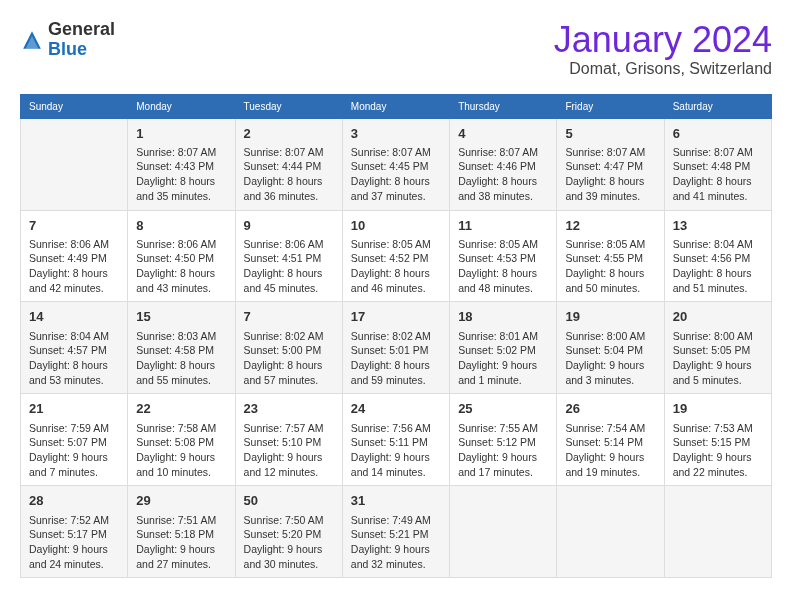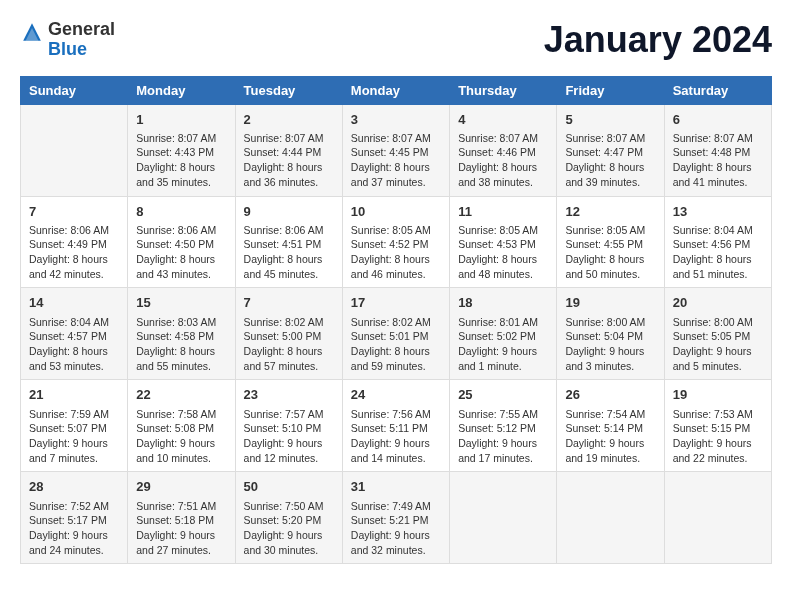--- a/index.html
+++ b/index.html
@@ -11,59 +11,59 @@
       padding: 20px;
     }
     .header {
       display: flex;
       justify-content: space-between;
       align-items: flex-start;
       margin-bottom: 16px;
     }
     .logo {
       display: flex;
-      align-items: flex-start;
+      align-items: center;
       gap: 4px;
     }
     .logo-text {
       font-size: 18px;
       font-weight: bold;
       line-height: 1.1;
     }
     .logo-general { color: #333; }
     .logo-blue { color: #1a6fbe; }
     .logo-icon {
       width: 24px;
       height: 24px;
     }
     .title-block {
       text-align: right;
     }
     .month-title {
       font-size: 36px;
-      font-weight: bold;
-      color: #0f172a;
+      font-weight: normal;
+      color: #6d28d9;
       line-height: 1.1;
     }
     .subtitle {
       font-size: 16px;
       color: #444;
     }
     table {
       width: 100%;
       border-collapse: collapse;
       font-size: 11px;
     }
     thead tr th {
       background-color: #2e6db4;
       color: #fff;
       padding: 6px 8px;
       text-align: left;
-      font-size: 13px;
-      font-weight: bold;
+      font-size: 10px;
+      font-weight: normal;
       border: 1px solid #2e6db4;
     }
     tbody tr td {
       vertical-align: top;
       padding: 6px 8px;
       border: 1px solid #ddd;
       min-height: 80px;
       color: #333;
       line-height: 1.4;
     }
@@ -93,20 +93,21 @@
       <polygon points="15,4 26,26 4,26" fill="#1a6fbe"></polygon>
       <polygon points="15,10 23,26 7,26" fill="#fff" opacity="0.3"></polygon>
     </svg>
     <div class="logo-text">
       <span class="logo-general">General</span><br>
       <span class="logo-blue">Blue</span>
     </div>
   </div>
   <div class="title-block">
     <div class="month-title">January 2024</div>
+    <div class="subtitle">Domat, Grisons, Switzerland</div>
   </div>
 </div>
 
 <table>
   <thead>
     <tr>
     <th>Sunday</th>
         <th>Monday</th>
         <th>Tuesday</th>
         <th>Monday</th>

